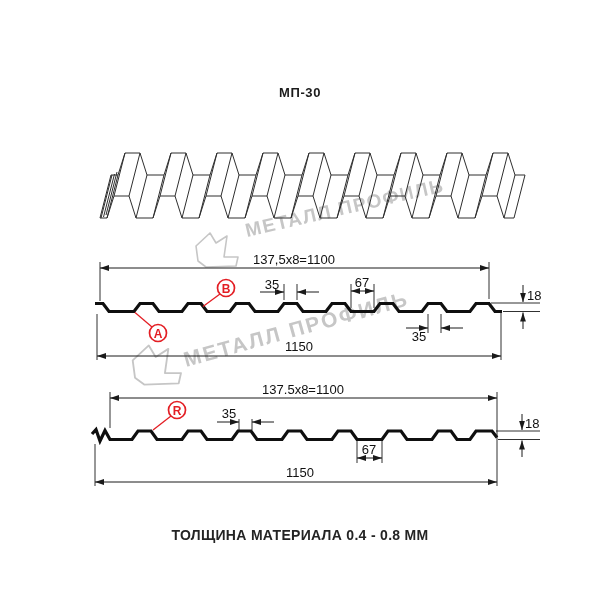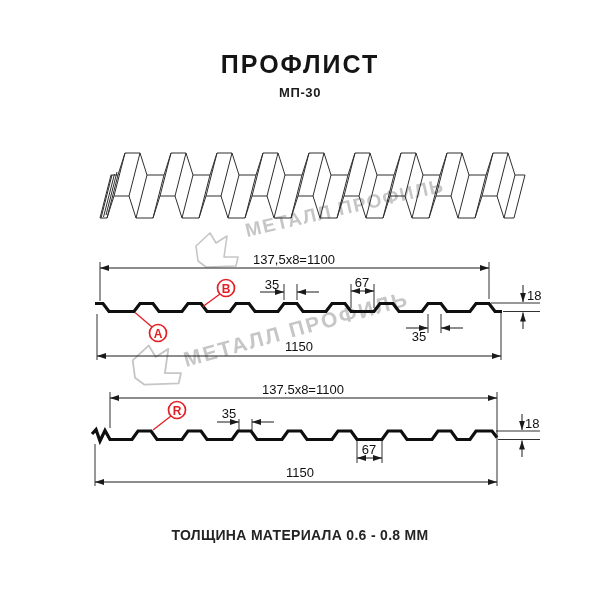--- a/index.html
+++ b/index.html
@@ -21,21 +21,20 @@
   .wmlogo{stroke:#c6c6c6;stroke-width:1.6;fill:none;stroke-linejoin:round;}
   .redlbl{stroke:#e31e24;stroke-width:1.7;fill:#ffffff;}
   .redtxt{font-size:12px;font-weight:700;fill:#e31e24;}
   .redleader{stroke:#e31e24;stroke-width:1.3;}
 </style>
 </head>
 <body>
 
 <div class="canvas">
 
-  <div class="title">ПРОФЛИСТ</div>
   <div class="subtitle">МП-30</div>
 
   <svg class="draw" width="600" height="600" viewBox="0 0 600 600">
     <defs>
       <marker id="arr" markerUnits="userSpaceOnUse" markerWidth="10" markerHeight="8" refX="9" refY="3.5" orient="auto-start-reverse">
         <path d="M0,0.6 L9,3.5 L0,6.4 Z" fill="#1a1a1a"></path>
       </marker>
     </defs>
 
     <g>
@@ -164,14 +163,14 @@
       <line class="ext" x1="95" y1="444" x2="95" y2="486"></line>
       <line class="dim" x1="95" y1="482" x2="497" y2="482" marker-start="url(#arr)" marker-end="url(#arr)"></line>
       <text class="dimtxt" x="300" y="477" text-anchor="middle">1150</text>
 
       <line class="redleader" x1="153" y1="430" x2="171" y2="416"></line>
       <circle class="redlbl" cx="177" cy="410" r="8.5"></circle>
       <text class="redtxt" x="177" y="414.5" text-anchor="middle">R</text>
     </g>
   </svg>
 
-  <div class="footer">ТОЛЩИНА МАТЕРИАЛА 0.6 - 0.8 ММ</div>
+  <div class="footer">ТОЛЩИНА МАТЕРИАЛА 0.4 - 0.8 ММ</div>
 </div>
 
 </body></html>

